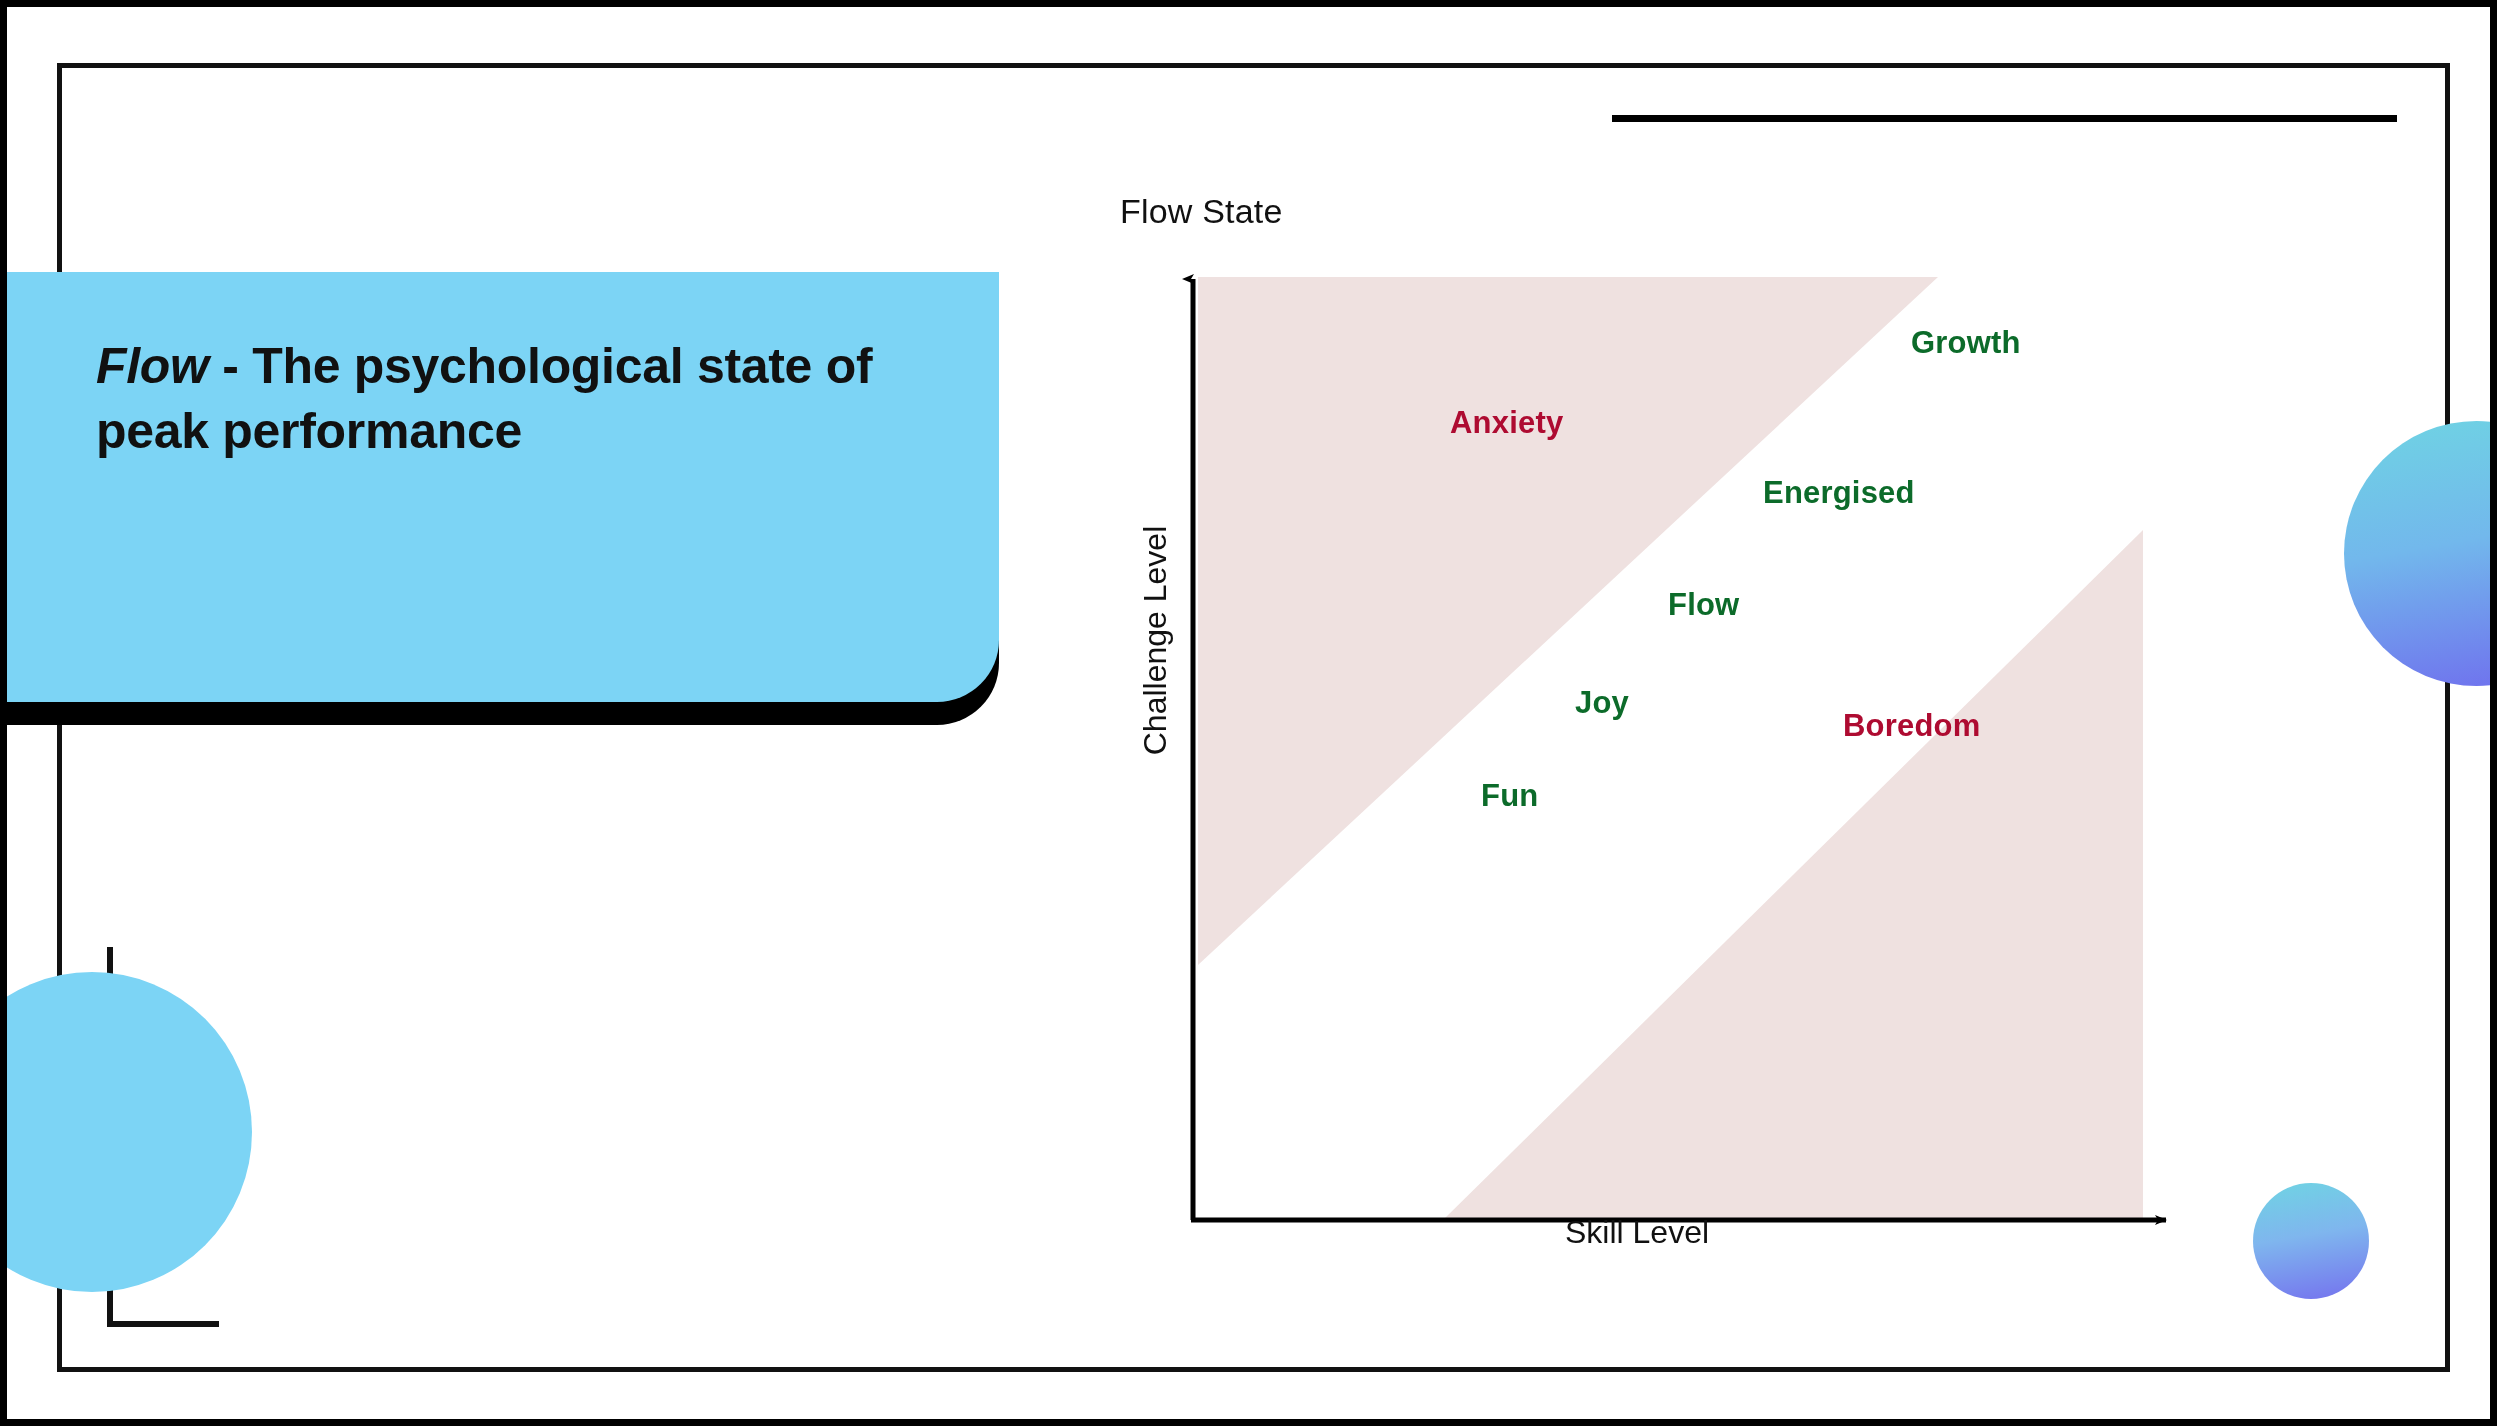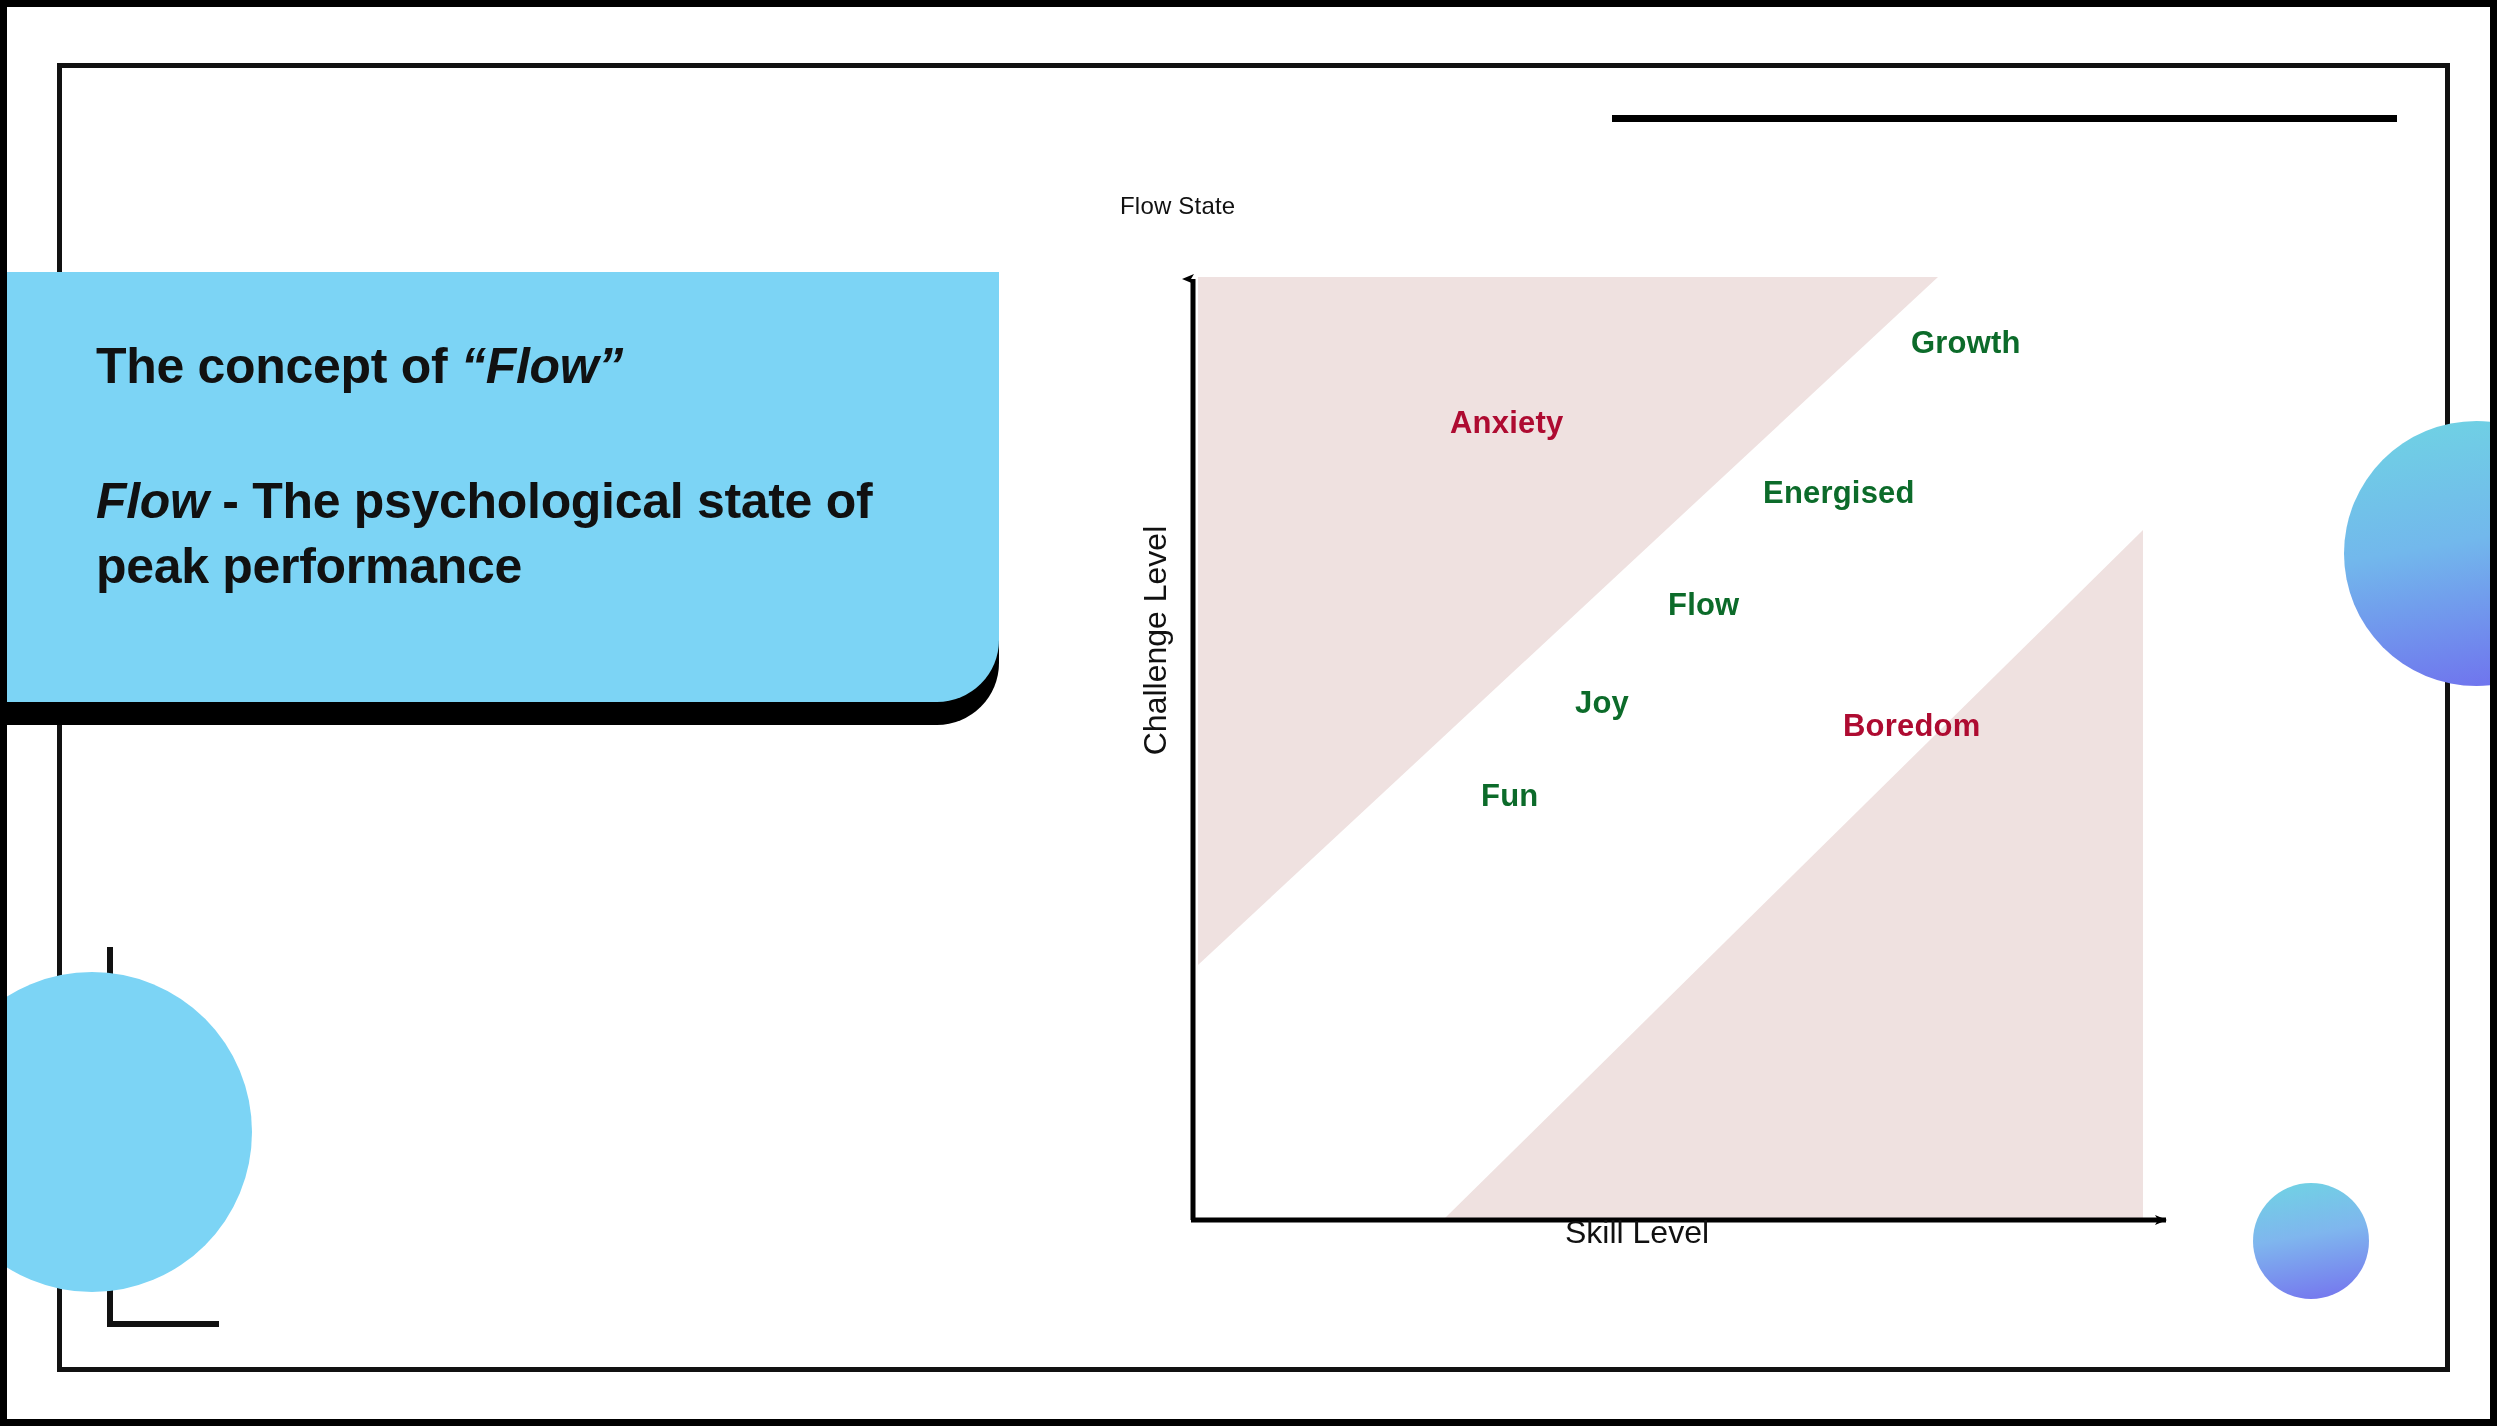--- a/index.html
+++ b/index.html
@@ -98,21 +98,21 @@
   .em-italic{font-style:italic;}
 
   
   #chart{
     position:absolute;
     left:1100px;top:185px;
     width:1110px;height:1080px;
   }
   #chart-title{
     position:absolute;left:13px;top:0px;
-    font-size:24px;color:#111111;letter-spacing:0.2px;
+    font-size:34px;color:#111111;letter-spacing:0.2px;
     white-space:nowrap;
   }
   #y-axis-label{
     position:absolute;
     left:-82px;top:430px;
     width:260px;
     text-align:center;
     font-size:32px;color:#111111;
     transform:rotate(-90deg);
     white-space:nowrap;
@@ -153,21 +153,20 @@
     <div class="v"></div>
     <div class="h"></div>
   </div>
 
   <div class="deco-circle" id="circle-flat-left"></div>
   <div class="deco-circle" id="circle-grad-large"></div>
   <div class="deco-circle" id="circle-grad-small"></div>
 
   <div id="callout-shadow"></div>
   <div id="callout">
-    <div class="line line-1"><span>The concept of </span><span class="em-italic">“Flow”</span></div>
     <div class="line line-2"><span class="em-italic">Flow</span><span> - The psychological state of peak performance</span></div>
   </div>
 
   <div id="chart">
 
     <div id="chart-title">Flow State</div>
     <div id="y-axis-label">Challenge Level</div>
     <div id="plot">
       <svg viewBox="0 0 1000 970" xmlns="http://www.w3.org/2000/svg">
         <defs>

